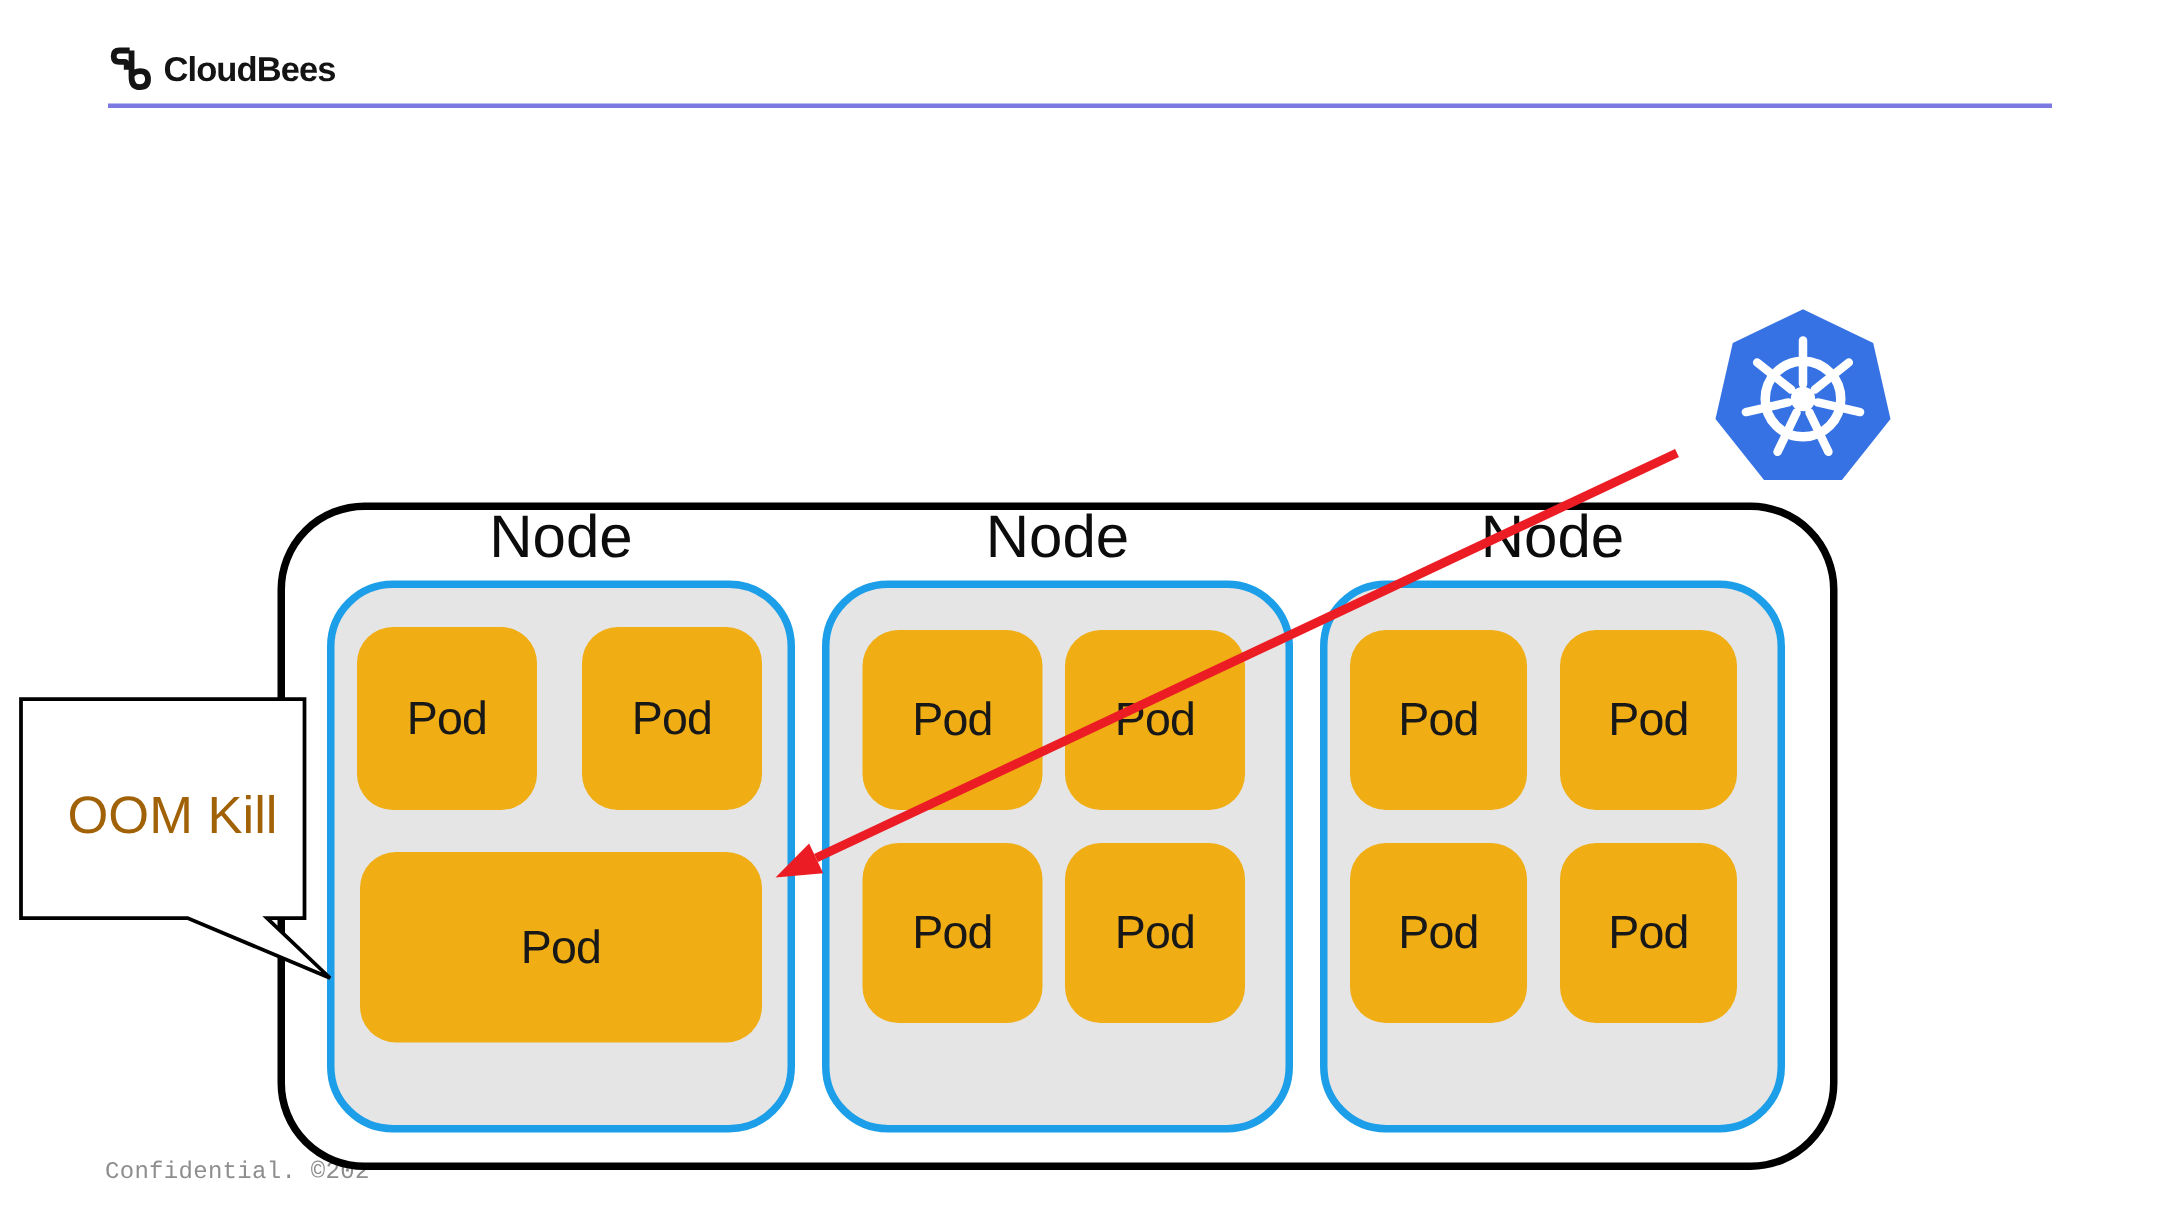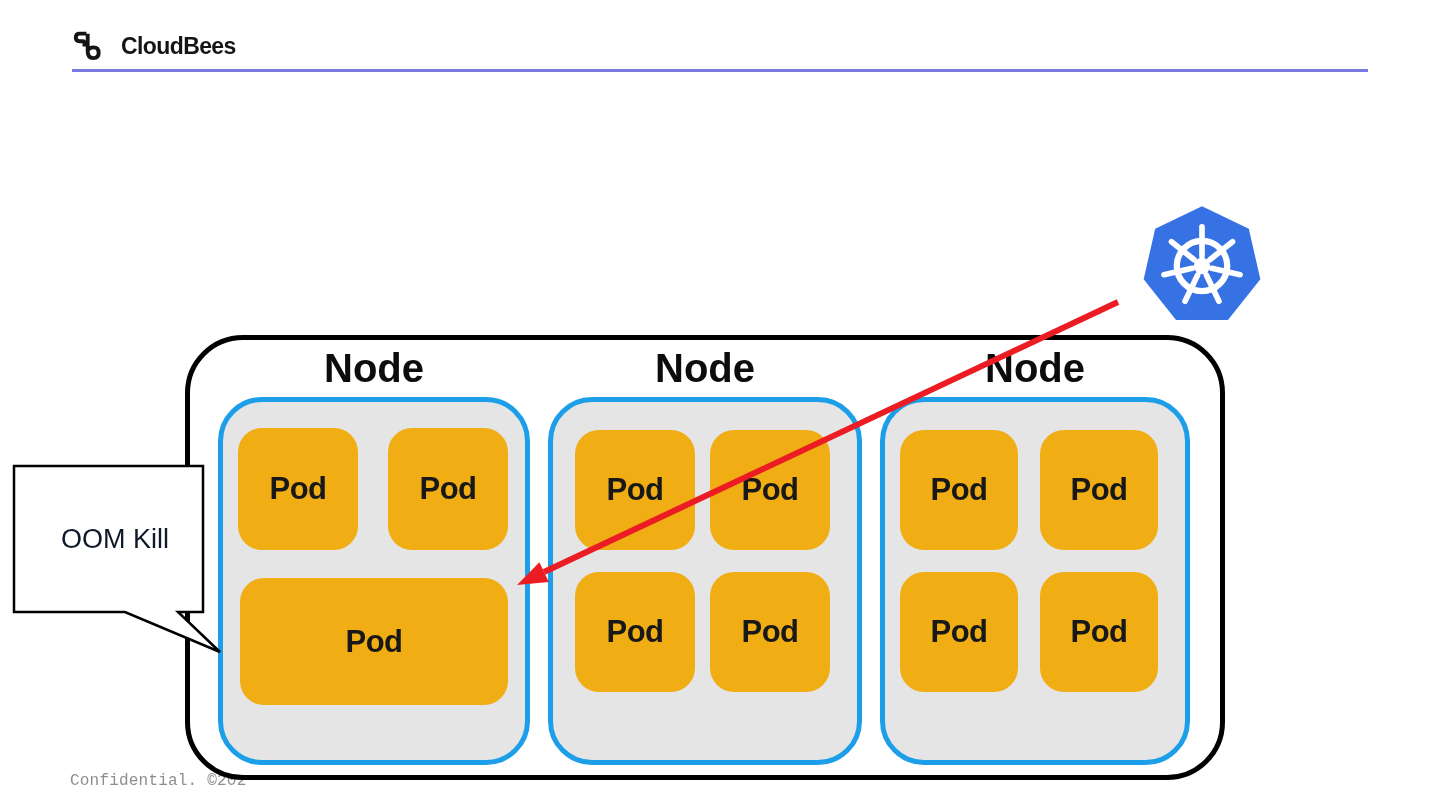--- a/index.html
+++ b/index.html
@@ -1,36 +1,36 @@
 <!DOCTYPE html>
 <html style="--accent-rule: #7b78e2; --node-border: #1d9ee8; --pod-fill: #f0ad14; --arrow: #ec1c24; --k8s-blue: #3672e4;"><head>
 <meta charset="utf-8">
 <style>
   html,body{margin:0;padding:0;background:#e9e9e9;}
   .slide{
     position:relative;width:1440px;height:810px;background:#ffffff;
     overflow:hidden;font-family:"Liberation Sans", sans-serif;
   }
   
-  .brand{position:absolute;left:72px;top:30px;display:flex;align-items:center;gap:19px;}
+  .brand{position:absolute;left:72px;top:30px;display:flex;align-items:center;gap:7px;}
   .brand-mark{width:30px;height:32px;display:block;}
   .brand-mark .stroke{fill:none;stroke:#141414;stroke-width:3.4;}
   .brand-name{font-size:23px;font-weight:700;color:#141414;letter-spacing:-0.6px;line-height:32px;}
   .accent-rule{position:absolute;left:72px;top:69px;width:1296px;height:3px;background:var(--accent-rule,#7b78e2);}
   
   .slide-title{
     position:absolute;left:70px;top:98px;font-size:58px;font-weight:700;
     color:#19191b;letter-spacing:-1.5px;white-space:nowrap;
   }
   
   .cluster-box{
     position:absolute;left:185px;top:335px;width:1040px;height:445px;
     border:5px solid #000;border-radius:58px;box-sizing:border-box;background:#fff;z-index:1;
   }
-  .node{position:absolute;top:345px;height:420px;z-index:2;font-weight:bold;}
+  .node{position:absolute;top:335px;height:420px;z-index:2;}
   .node-1{left:218px;width:312px;}
   .node-2{left:548px;width:314px;}
   .node-3{left:880px;width:310px;}
   .node-label{
     position:absolute;top:0;left:0;right:0;text-align:center;
     font-size:40px;line-height:46px;color:#0c0c0c;
   }
   .node-box{
     position:absolute;top:52px;left:0;right:0;bottom:0;
     border:5px solid var(--node-border,#1d9ee8);border-radius:44px;box-sizing:border-box;background:#e5e5e5;
@@ -57,21 +57,21 @@
   .k8s-wheel{fill:none;stroke:#fff;stroke-width:10;}
   .k8s-hub{fill:#fff;}
   .k8s-spoke{stroke:#fff;stroke-width:9;stroke-linecap:round;}
   
   .overlay{position:absolute;left:0;top:0;width:1440px;height:810px;z-index:4;pointer-events:none;}
   .bubble-shape{fill:#ffffff;stroke:#000;stroke-width:2.5;stroke-linejoin:miter;}
   .arrow-line{stroke:var(--arrow,#ec1c24);stroke-width:6;}
   .arrow-head{fill:var(--arrow,#ec1c24);}
   .callout-text{
     position:absolute;left:14px;top:524px;width:202px;text-align:center;
-    font-size:27px;color:#0f172a;z-index:5;
+    font-size:35px;color:#a16207;z-index:5;
   }
   
   .footer-text{position:absolute;left:70px;top:772px;font-size:16px;color:#8e8e8e;letter-spacing:0.2px;font-family:Liberation Mono, monospace;}
 </style>
 </head>
 <body>
 
 <div class="slide">
 
   <div class="brand">

